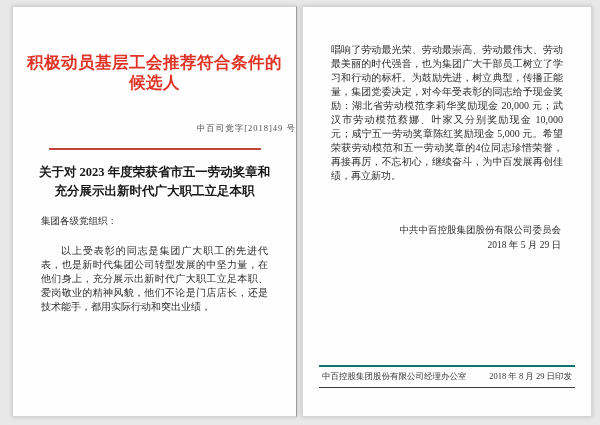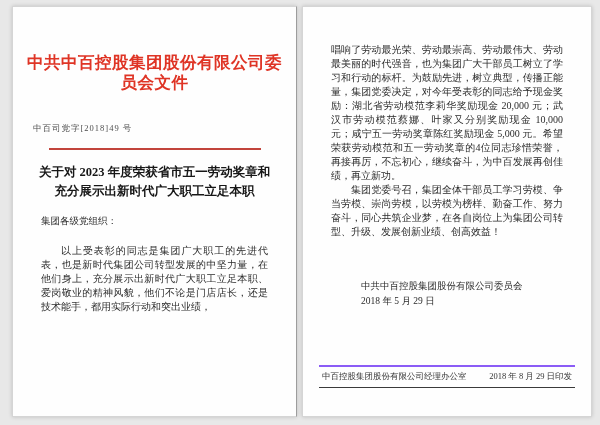--- a/index.html
+++ b/index.html
@@ -27,21 +27,21 @@
     margin: 46px 14px 0;
     text-align: center;
     color: #df3425;
     font-weight: bold;
     font-size: 16.5px;
     letter-spacing: 0.5px;
     line-height: 1.2;
   }
   .doc-number {
     margin-top: 30px;
-    text-align: left;
+    text-align: right;
     font-size: 8.5px;
     letter-spacing: 1px;
     color: #4d4d4d;
     margin-left: 20px;
   }
   .red-rule {
     margin: 13px auto 0;
     width: 212px;
     border: none;
     border-top: 2px solid #c2443c;
@@ -67,58 +67,57 @@
     text-indent: 2em;
     color: #2b2b2b;
   }
   .body-para.no-indent { text-indent: 0; }
   .page-right .flow { padding-top: 36px; }
 
   
   .signature {
     margin: 40px 30px 0 auto;
     width: 200px;
-    text-align: left;
+    text-align: right;
     font-size: 9.5px;
     line-height: 15px;
     color: #2b2b2b;
   }
 
   
   .footer {
     position: absolute;
     left: 16px; right: 16px; bottom: 28px;
-    border-top: 2px solid #8b5cf6;
+    border-top: 2px solid #0f766e;
     border-bottom: 1px solid #3a3a3a;
     padding: 4px 3px;
     display: flex;
     justify-content: space-between;
     font-size: 8.5px;
     color: #333;
   }
 </style>
 </head>
 <body>
 
 <div class="page page-left">
-  <div class="red-header">中共中百控股集团股份有限公司委员会文件</div>
+  <div class="red-header">积极动员基层工会推荐符合条件的候选人</div>
   <div class="doc-number">中百司党字[2018]49 号</div>
   <hr class="red-rule">
   <div class="doc-title">
     <div>关于对 2023 年度荣获省市五一劳动奖章和</div>
     <div>充分展示出新时代广大职工立足本职</div>
   </div>
   <div class="salutation">集团各级党组织：</div>
   <div class="body-para">以上受表彰的同志是集团广大职工的先进代表，也是新时代集团公司转型发展的中坚力量，在他们身上，充分展示出新时代广大职工立足本职、爱岗敬业的精神风貌，他们不论是门店店长，还是技术能手，都用实际行动和突出业绩，</div>
 </div>
 
 <div class="page page-right">
   <div class="flow">
     <div class="body-para no-indent">唱响了劳动最光荣、劳动最崇高、劳动最伟大、劳动最美丽的时代强音，也为集团广大干部员工树立了学习和行动的标杆。为鼓励先进，树立典型，传播正能量，集团党委决定，对今年受表彰的同志给予现金奖励：湖北省劳动模范李莉华奖励现金 20,000 元；武汉市劳动模范蔡娜、叶家又分别奖励现金 10,000 元；咸宁五一劳动奖章陈红奖励现金 5,000 元。希望荣获劳动模范和五一劳动奖章的4位同志珍惜荣誉，再接再厉，不忘初心，继续奋斗，为中百发展再创佳绩，再立新功。</div>
-    <div class="body-para">集团党委号召，集团全体干部员工学习劳模、争当劳模、崇尚劳模，以劳模为榜样、勤奋工作、努力奋斗，同心共筑企业梦，在各自岗位上为集团公司转型、升级、发展创新业绩、创高效益！</div>
     <div class="signature">
       <div>中共中百控股集团股份有限公司委员会</div>
       <div>2018 年 5 月 29 日</div>
     </div>
   </div>
   <div class="footer">
     <span>中百控股集团股份有限公司经理办公室</span>
     <span>2018 年 8 月 29 日印发</span>
   </div>
 </div>

